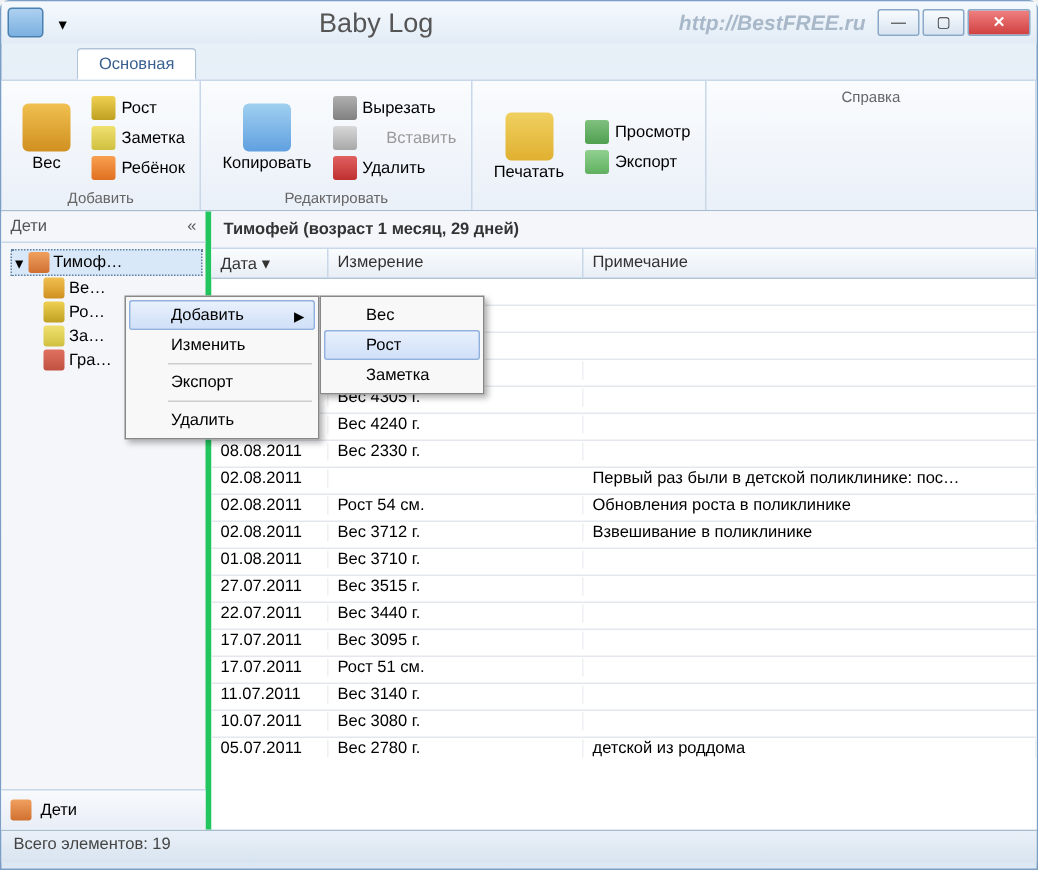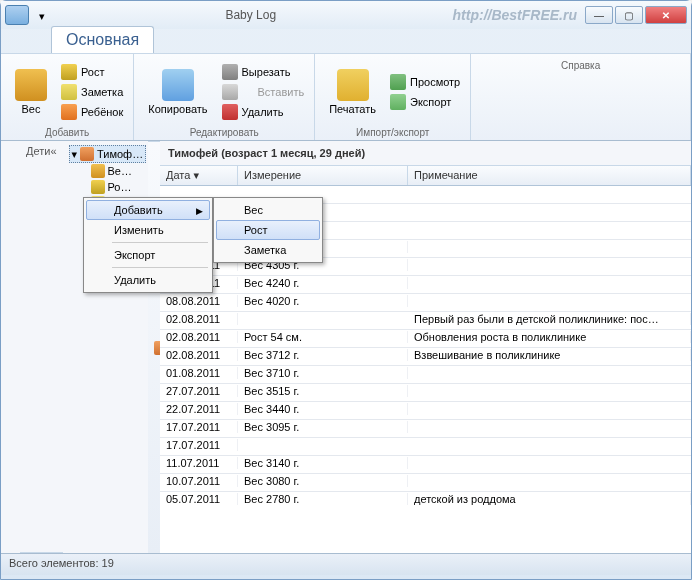--- a/index.html
+++ b/index.html
@@ -1,38 +1,38 @@
 <!DOCTYPE html>
 <html><head>
 <meta charset="utf-8">
 <style>
 * { box-sizing: border-box; margin: 0; padding: 0; font-family: Tahoma, Arial, sans-serif; font-size: 11px; }
 body { background: #f0f0f0; width: 692px; height: 580px; overflow: hidden; }
 .window { width: 692px; height: 580px; background: linear-gradient(#e8f0f8, #dce8f4); border: 1px solid #7a9ec5; border-radius: 6px 6px 0 0; position: relative; }
 .titlebar { height: 28px; display: flex; align-items: center; padding: 0 4px; background: linear-gradient(#f5f9fd, #e2ecf6); }
 .titlebar .appicon { width: 24px; height: 20px; background: linear-gradient(#aed0f0, #7ab0e0); border: 1px solid #4a80b0; border-radius: 3px; margin-right: 6px; }
 .titlebar .qat { width: 10px; height: 10px; margin-left: 4px; }
-.titlebar .title { flex: 1; text-align: center; color: #555; font-size: 12px; }
+.titlebar .title { flex: 1; text-align: center; color: #555; font-size: 18px; }
 .titlebar .watermark { color: #a8b8c8; font-size: 14px; font-style: italic; font-weight: bold; margin-right: 8px; }
 .winbtns { display: flex; gap: 2px; }
 .winbtn { width: 28px; height: 18px; border: 1px solid #8aa8c8; border-radius: 2px; background: linear-gradient(#f8fbfe, #d8e4f0); display: flex; align-items: center; justify-content: center; font-size: 10px; color: #333; }
 .winbtn.close { background: linear-gradient(#f08080, #d04040); color: #fff; width: 42px; font-weight: bold; }
 .ribbon-tabs { height: 24px; display: flex; align-items: flex-end; padding-left: 50px; }
-.ribbon-tab { padding: 4px 14px; background: #fff; border: 1px solid #b0c4d8; border-bottom: none; border-radius: 3px 3px 0 0; color: #3a6090; font-size: 16px; }
+.ribbon-tab { padding: 4px 14px; background: #fff; border: 1px solid #b0c4d8; border-bottom: none; border-radius: 3px 3px 0 0; color: #3a6090; font-size: 11px; }
 .ribbon { height: 88px; background: linear-gradient(#fafcfe, #eaf0f8); border-top: 1px solid #c8d8e8; border-bottom: 1px solid #a8bcd0; display: flex; }
 .ribbon-group { border-right: 1px solid #c8d8e8; padding: 4px 8px 2px; display: flex; flex-direction: column; }
 .ribbon-group .items { flex: 1; display: flex; align-items: center; gap: 6px; }
 .ribbon-group .footer { font-size: 10px; color: #666; text-align: center; padding-top: 2px; }
 .ribbtn-big { display: flex; flex-direction: column; align-items: center; padding: 2px 6px; gap: 2px; cursor: default; }
 .ribbtn-big .icn { width: 32px; height: 32px; border-radius: 4px; }
 .ribbtn-small { display: flex; align-items: center; gap: 4px; padding: 1px 2px; cursor: default; white-space: nowrap; }
 .ribbtn-small .icn-s { width: 16px; height: 16px; border-radius: 2px; }
 .smallstack { display: flex; flex-direction: column; gap: 2px; }
 .workarea { display: flex; height: 412px; background: #f4f6fa; }
-.sidebar { width: 140px; border-right: 4px solid #22c55e; display: flex; flex-direction: row; background: #f4f6fa; margin-left: 19px; }
+.sidebar { width: 140px; border-right: 4px solid #22c55e; display: flex; flex-direction: column; background: #f4f6fa; }
 .sidebar-head { padding: 4px 6px; border-bottom: 1px solid #c8d8e8; display: flex; justify-content: space-between; color: #555; }
 .tree { flex: 1; padding: 4px 2px; position: relative; }
 .tree-item { display: flex; align-items: center; gap: 3px; padding: 1px 2px; margin-left: 4px; white-space: nowrap; overflow: hidden; }
 .tree-item.selected { background: #d8e8f8; border: 1px dotted #6080a0; }
 .tree-item.child { margin-left: 24px; }
 .tree-icn { width: 14px; height: 14px; border-radius: 2px; flex-shrink: 0; }
 .sidebar-foot { padding: 6px; border-top: 1px solid #c8d8e8; display: flex; align-items: center; gap: 6px; background: linear-gradient(#f8fafd, #e8eef6); }
 .main { flex: 1; display: flex; flex-direction: column; background: #fff; }
 .main-head { padding: 6px 8px; font-weight: bold; color: #333; background: #f4f6fa; border-bottom: 1px solid #c8d8e8; }
 .grid-header { display: flex; background: linear-gradient(#fafcfe, #e8eef6); border-bottom: 1px solid #b0c4d8; }
@@ -146,21 +146,20 @@
           <div class="ribbtn-small">
               <div class="icn-s icn-view"></div>
               <span>Просмотр</span>
             </div>
           <div class="ribbtn-small">
               <div class="icn-s icn-export"></div>
               <span>Экспорт</span>
             </div>
         </div>
       </div>
-      <div class="footer">Импорт/экспорт</div>
     </div>
 
     <div class="ribbon-group" style="flex:1">
       <div class="footer">Справка</div>
     </div>
   </div>
 
   <div class="workarea">
     <div class="sidebar">
       <div class="sidebar-head">
@@ -224,21 +223,21 @@
             <div class="cell col-meas">Вес 4305 г.</div>
             <div class="cell col-note"></div>
           </div>
           <div class="grid-row">
             <div class="cell col-date">14.08.2011</div>
             <div class="cell col-meas">Вес 4240 г.</div>
             <div class="cell col-note"></div>
           </div>
           <div class="grid-row">
             <div class="cell col-date">08.08.2011</div>
-            <div class="cell col-meas">Вес 4020 г.</div>
+            <div class="cell col-meas">Вес 2330 г.</div>
             <div class="cell col-note"></div>
           </div>
           <div class="grid-row">
             <div class="cell col-date">02.08.2011</div>
             <div class="cell col-meas"></div>
             <div class="cell col-note">Первый раз были в детской поликлинике: пос…</div>
           </div>
           <div class="grid-row">
             <div class="cell col-date">02.08.2011</div>
             <div class="cell col-meas">Рост 54 см.</div>
@@ -264,20 +263,21 @@
             <div class="cell col-meas">Вес 3440 г.</div>
             <div class="cell col-note"></div>
           </div>
           <div class="grid-row">
             <div class="cell col-date">17.07.2011</div>
             <div class="cell col-meas">Вес 3095 г.</div>
             <div class="cell col-note"></div>
           </div>
           <div class="grid-row">
             <div class="cell col-date">17.07.2011</div>
+            <div class="cell col-meas">Рост 51 см.</div>
             <div class="cell col-note"></div>
           </div>
           <div class="grid-row">
             <div class="cell col-date">11.07.2011</div>
             <div class="cell col-meas">Вес 3140 г.</div>
             <div class="cell col-note"></div>
           </div>
           <div class="grid-row">
             <div class="cell col-date">10.07.2011</div>
             <div class="cell col-meas">Вес 3080 г.</div>

